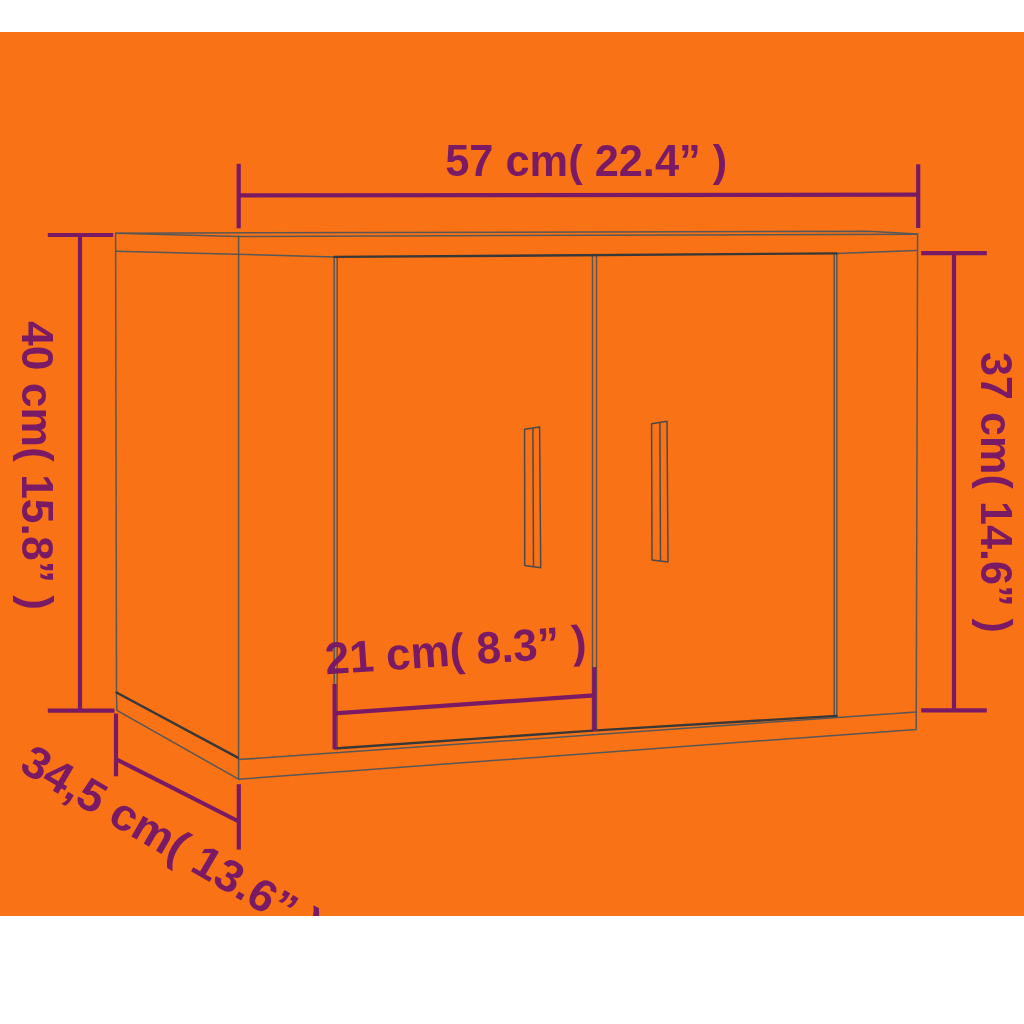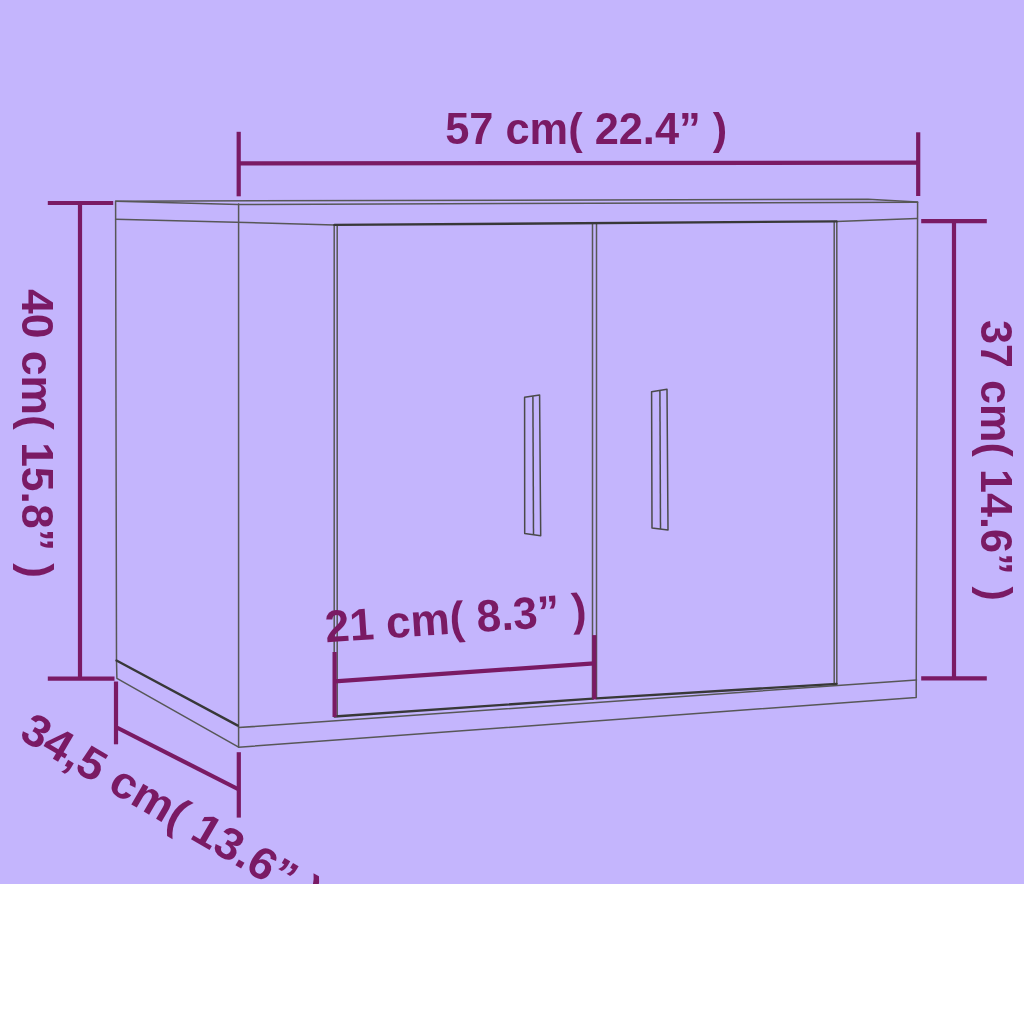--- a/index.html
+++ b/index.html
@@ -1,16 +1,16 @@
 <!DOCTYPE html>
 <html><head>
 <meta charset="utf-8">
 <style>
   html,body{margin:0;padding:0;background:#ffffff;}
-  #page{width:1024px;height:884px;position:relative;overflow:hidden;background:#c4b5fd;}
+  #page{width:1024px;height:884px;position:relative;overflow:hidden;background:#f97316;margin-top:32px;}
   svg{display:block;}
   text{font-family:"Liberation Sans", sans-serif;font-weight:bold;fill:#7a1a64;}
 </style>
 </head>
 <body>
 <div id="page">
 <svg width="1024" height="1024" viewBox="0 0 1024 1024">
 
   <g stroke="#575757" stroke-width="1.5" fill="none" stroke-linejoin="round" stroke-linecap="round">
 

